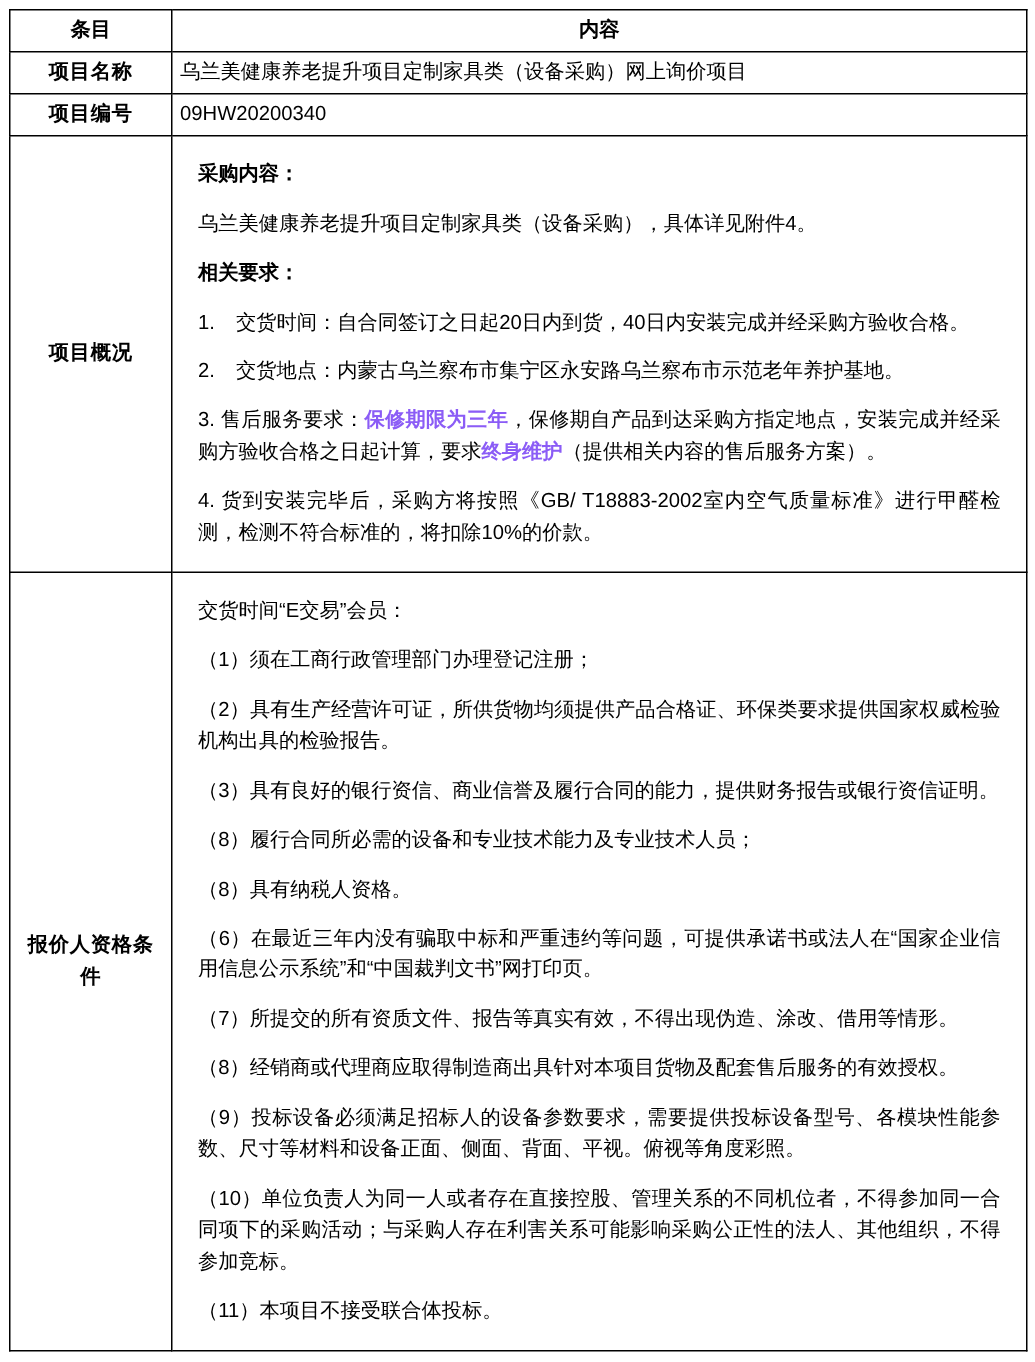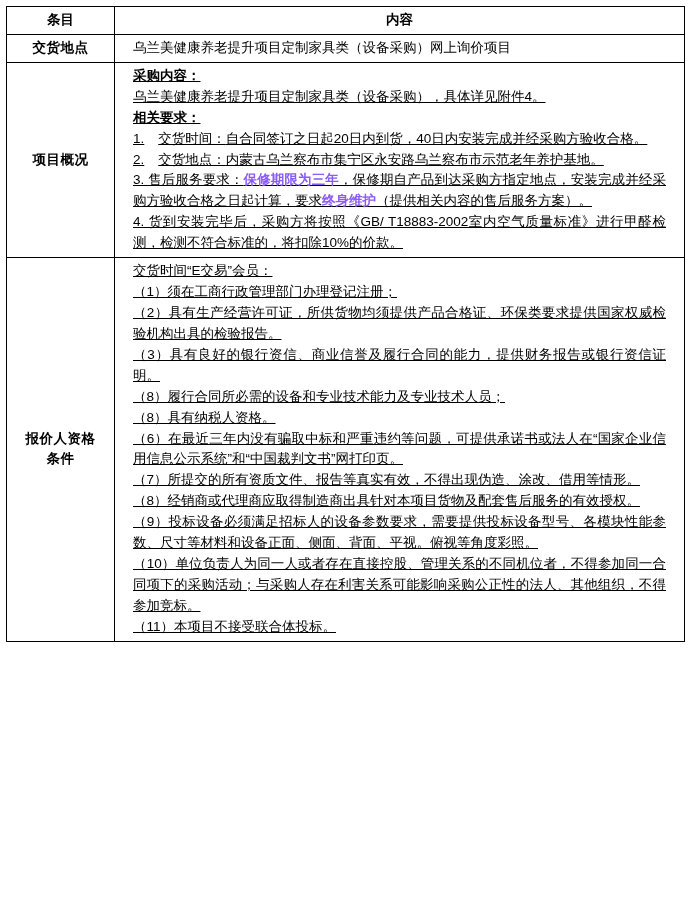--- a/index.html
+++ b/index.html
@@ -18,21 +18,21 @@
     padding: 6px 6px 4px 6px;
   }
   table.doc {
     border-collapse: collapse;
     width: 678px;
     table-layout: fixed;
   }
   table.doc td, table.doc th {
     border: 1px solid #000000;
     vertical-align: middle;
-    padding: 3px 18px;
+    padding: 3px 5px;
     font-size: 13.5px;
     line-height: 1.55;
   }
   col.c-label { width: 108px; }
   col.c-content { width: 570px; }
 
   .hdr {
     text-align: center;
     font-weight: bold;
     font-size: 14.5px;
@@ -46,48 +46,51 @@
   }
   .content-cell {
     text-align: left;
     vertical-align: top;
     padding: 5px 6px 6px 6px;
   }
   .content-cell.mid { vertical-align: middle; }
   .bold { font-weight: bold; }
   .red { color: #8b5cf6; font-weight: bold; }
   p.line {
-    margin: 0;
+    margin: 12px;
     padding: 0;
     text-align: justify;
     text-justify: inter-ideograph;
-    text-decoration: underline;
   }
   .num-gap { display: inline-block; width: 14px; }
 </style>
 </head>
 <body>
 
 <div class="page">
   <table class="doc">
     <colgroup>
       <col class="c-label">
       <col class="c-content">
     </colgroup>
     <tbody>
       <tr>
         <td class="hdr">条目</td>
         <td class="hdr">内容</td>
       </tr>
 
       <tr>
-        <td class="label-cell">交货地点</td>
+        <td class="label-cell">项目名称</td>
         <td class="content-cell mid">乌兰美健康养老提升项目定制家具类（设备采购）网上询价项目</td>
       </tr>
 
+      <tr>
+        <td class="label-cell">项目编号</td>
+        <td class="content-cell mid">09HW20200340</td>
+      </tr>
 
       <tr>
         <td class="label-cell">项目概况</td>
         <td class="content-cell">
           <p class="line bold">采购内容：</p>
           <p class="line">乌兰美健康养老提升项目定制家具类（设备采购），具体详见附件4。</p>
           <p class="line bold">相关要求：</p>
           <p class="line"><span>1.</span><span class="num-gap"></span><span>交货时间：</span><span>自合同签订之日起20日内到货，40日内安装完成并经采购方验收合格。</span></p>
           <p class="line"><span>2.</span><span class="num-gap"></span><span>交货地点：</span><span>内蒙古乌兰察布市集宁区永安路乌兰察布市示范老年养护基地。</span></p>
           <p class="line"><span>3. 售后服务要求：</span><span class="red">保修期限为三年</span><span>，保修期自产品到达采购方指定地点，安装完成并经采购方验收合格之日起计算，要求</span><span class="red">终身维护</span><span>（提供相关内容的售后服务方案）。</span></p>

